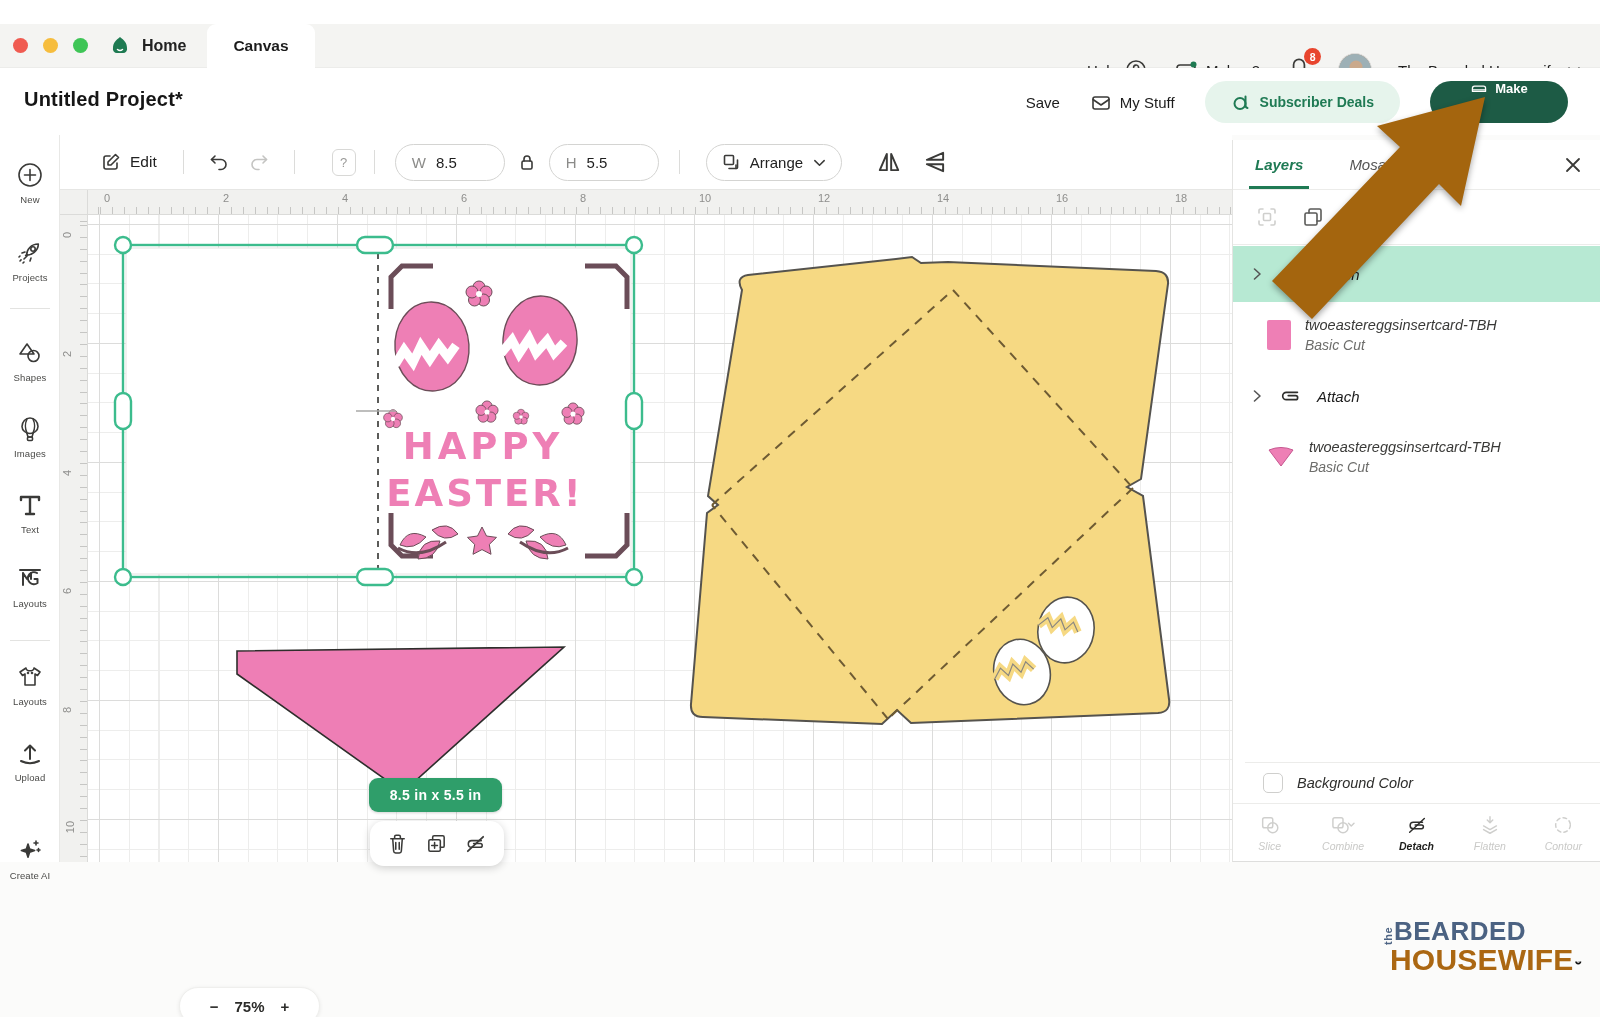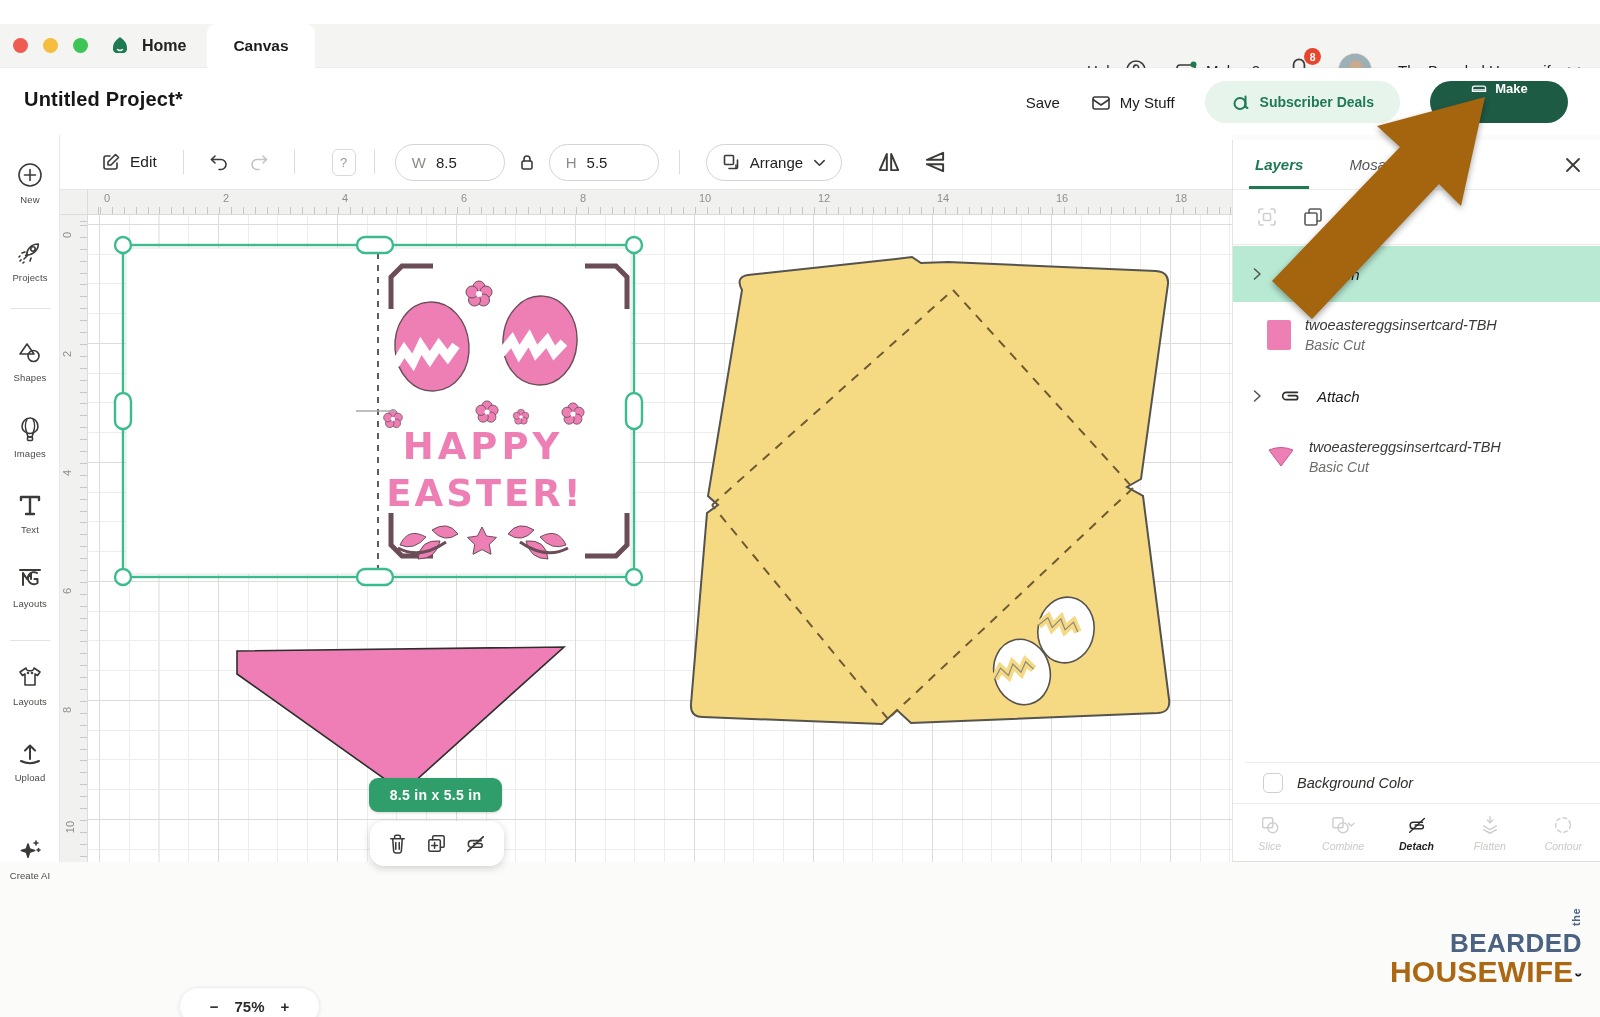--- a/index.html
+++ b/index.html
@@ -92,21 +92,21 @@
   .actions { position:absolute; left:0; top:663px; width:100%; height:59px; border-top:1px solid #ececea; display:flex; }
   .action { flex:1; display:flex; flex-direction:column; align-items:center; justify-content:center; gap:4px; font-size:10.5px; }
   .action.disabled { color:#c9c9c7; }
   .action.disabled svg { stroke:#cfcfcd; }
   .action.enabled { color:#1d1d1b; font-weight:600; }
   .action.enabled svg { stroke:#2e2e2c; }
 
   
   .arrow-overlay { position:absolute; left:0; top:0; width:1600px; height:1017px; pointer-events:none; z-index:60; }
   .watermark { position:absolute; left:1382px; top:916px; width:200px; z-index:55; }
-  .wm-row1 { display:flex; align-items:flex-end;flex-direction:column; }
+  .wm-row1 { display:flex; align-items:flex-end; }
   .wm-the { font-size:11px; font-weight:700; color:#4b6282; transform:rotate(-90deg) translate(2px,0); width:12px; letter-spacing:.5px; }
   .wm-bearded { font-size:26px; font-weight:700; color:#4b6282; letter-spacing:.5px; }
   .wm-housewife { font-size:30px; font-weight:700; color:#ab6712; letter-spacing:.2px; margin-top:-4px; margin-left:8px; display:flex; align-items:flex-end; }
 
   svg.ic { fill:none; stroke:#3a3a38; stroke-width:1.6; stroke-linecap:round; stroke-linejoin:round; }
 </style>
 </head>
 <body>
 
 <div id="app">

